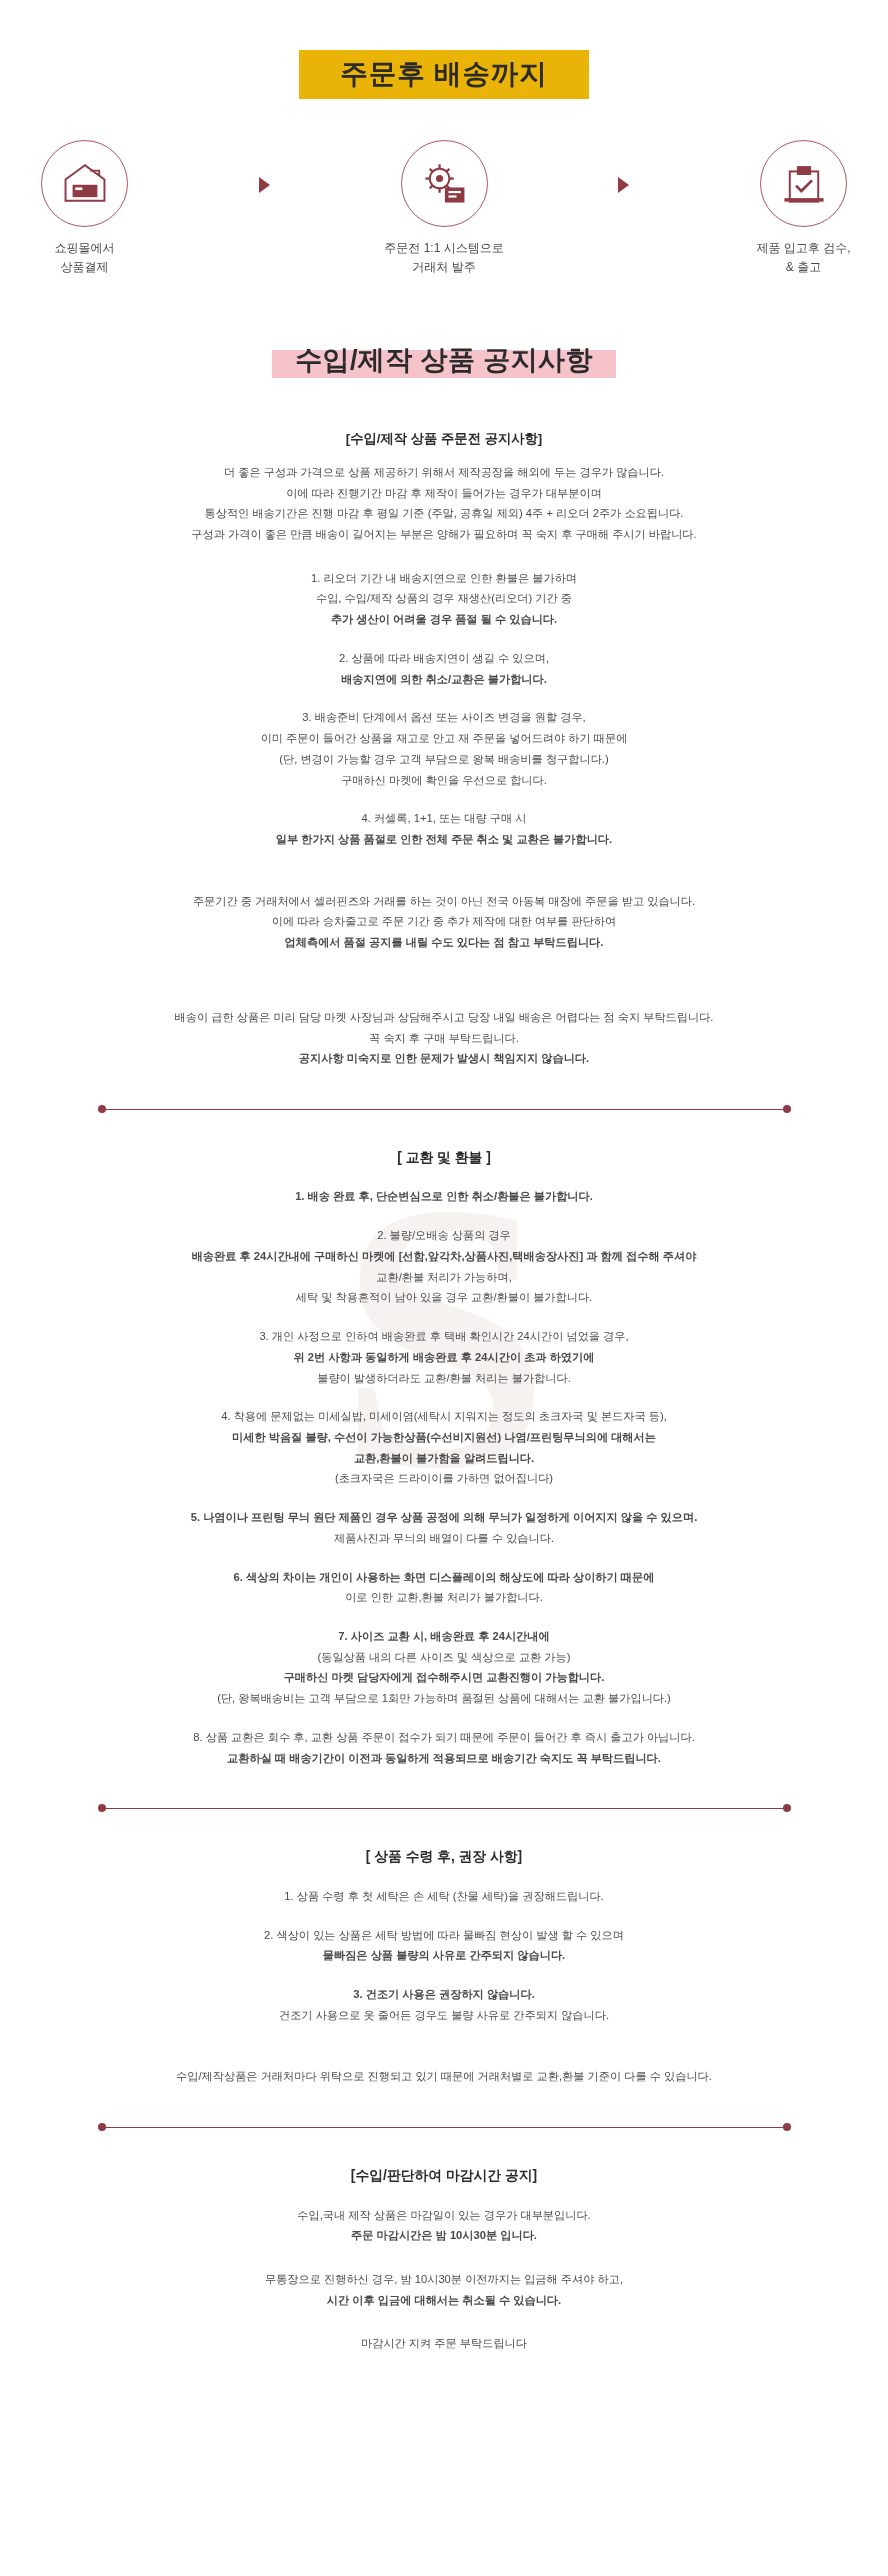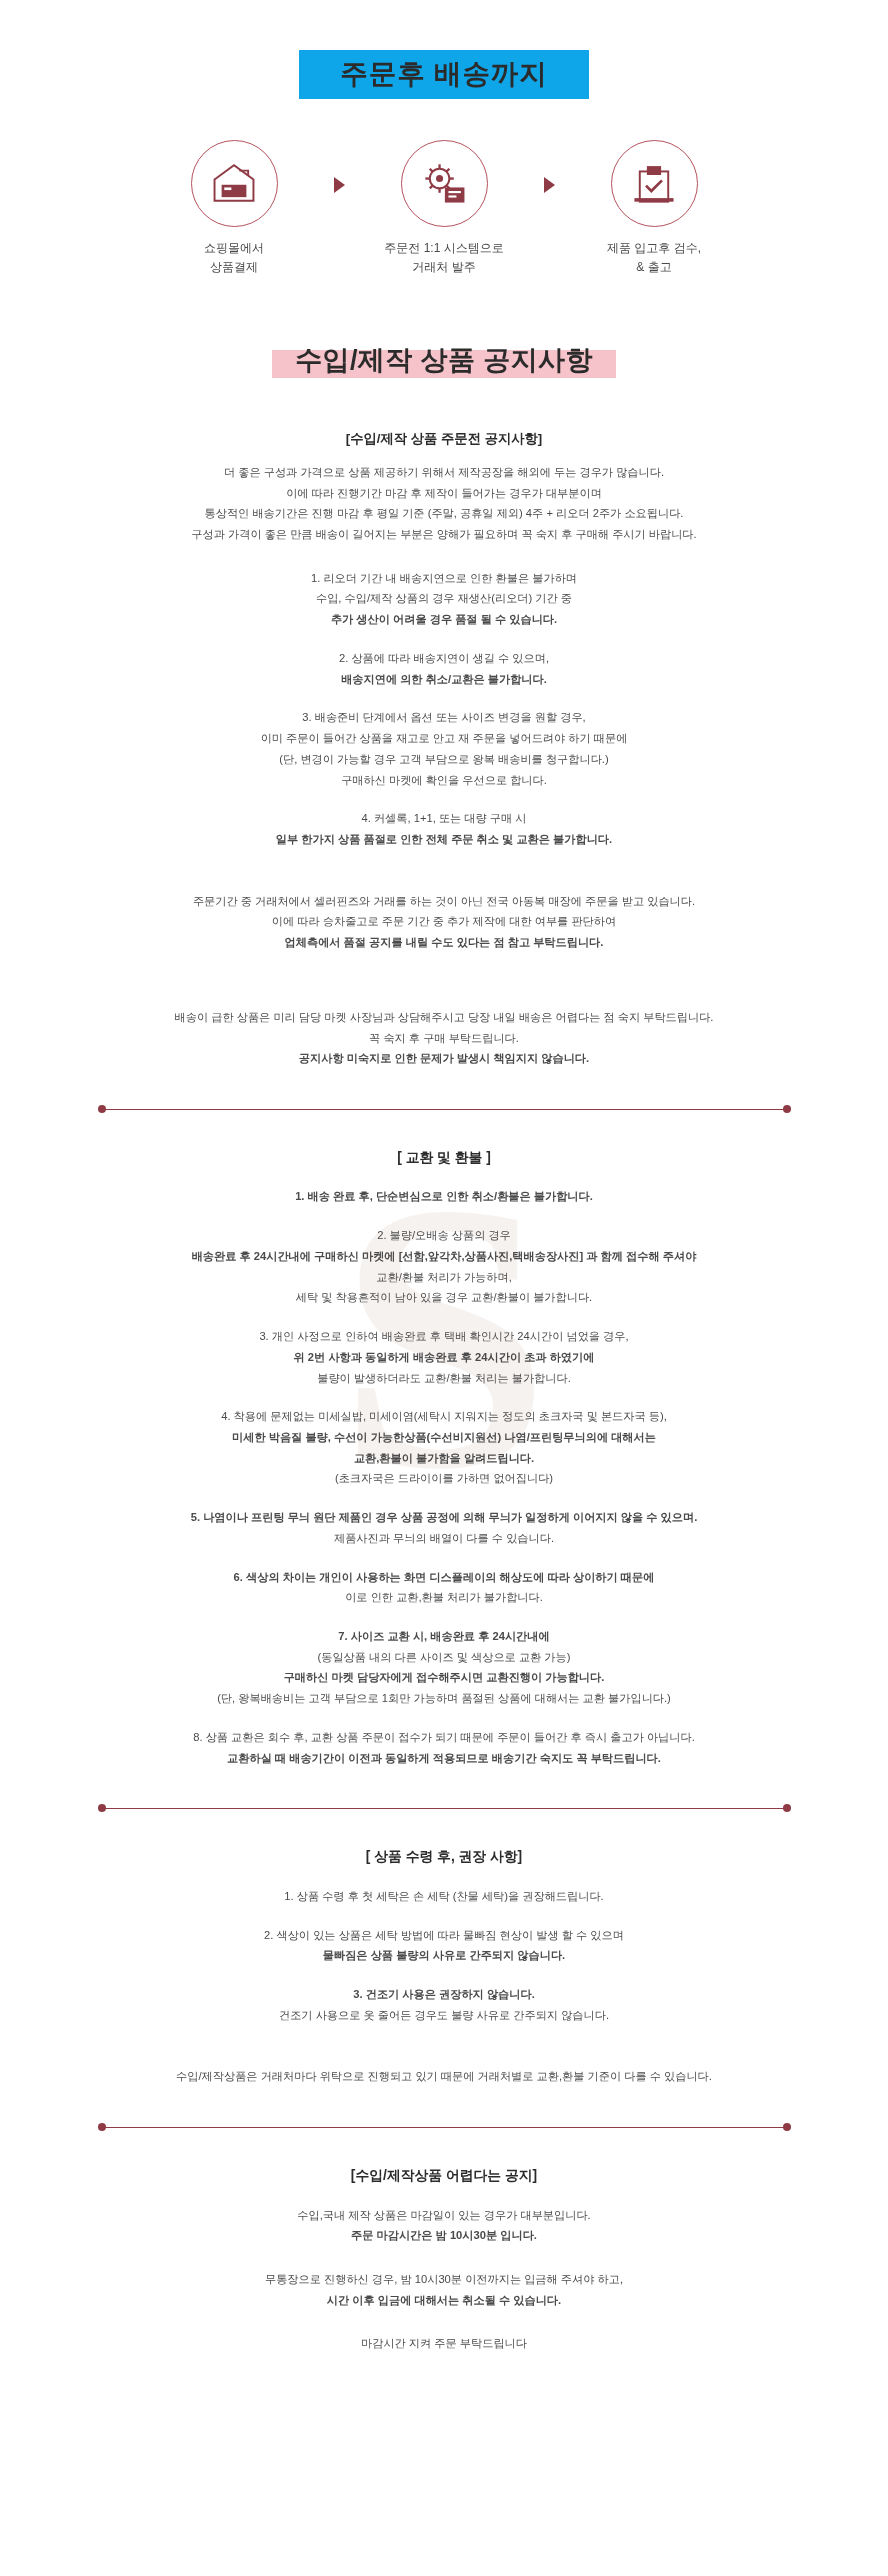--- a/index.html
+++ b/index.html
@@ -23,33 +23,33 @@
 
   
   .banner-wrap {
     text-align: center;
     margin-top: 19.5px;
   }
   .banner {
     display: inline-block;
     position: relative;
     padding: 8px 41px 9.8px 41px;
-    background: #0ea5e9;
+    background: #eab308;
     color: #2b2b2b;
     font-size: 27.5px;
     font-weight: bold;
     letter-spacing: 0.9px;
     line-height: 1.15;
   }
 
   
   .process {
     margin-top: 41px;
     display: flex;
-    justify-content: center;
+    justify-content: space-between;
     align-items: flex-start;
     gap: 0px;
   }
   .proc-step {
     width: 169px;
     text-align: center;
   }
   .proc-circle {
     width: 87px;
     height: 87px;
@@ -384,21 +384,21 @@
       <p class="line">수입/제작상품은 거래처마다 위탁으로 진행되고 있기 때문에 거래처별로 교환,환불 기준이 다를 수 있습니다.</p>
     </div>
 
     <div class="divider">
       <span class="dot l"></span>
       <span class="bar"></span>
       <span class="dot r"></span>
     </div>
 
     <div class="block">
-      <div class="blk-head2">[수입/제작상품 어렵다는 공지]</div>
+      <div class="blk-head2">[수입/판단하여 마감시간 공지]</div>
       <p class="line">수입,국내 제작 상품은 마감일이 있는 경우가 대부분입니다.</p>
       <p class="line em-bold">주문 마감시간은 밤 10시30분 입니다.</p>
       <div class="gap-md"></div>
       <p class="line">무통장으로 진행하신 경우, 밤 10시30분 이전까지는 입금해 주셔야 하고,</p>
       <p class="line em-red">시간 이후 입금에 대해서는 취소될 수 있습니다.</p>
       <div class="gap-md"></div>
       <p class="line">마감시간 지켜 주문 부탁드립니다</p>
     </div>
 
     <div class="footer-space"></div>

